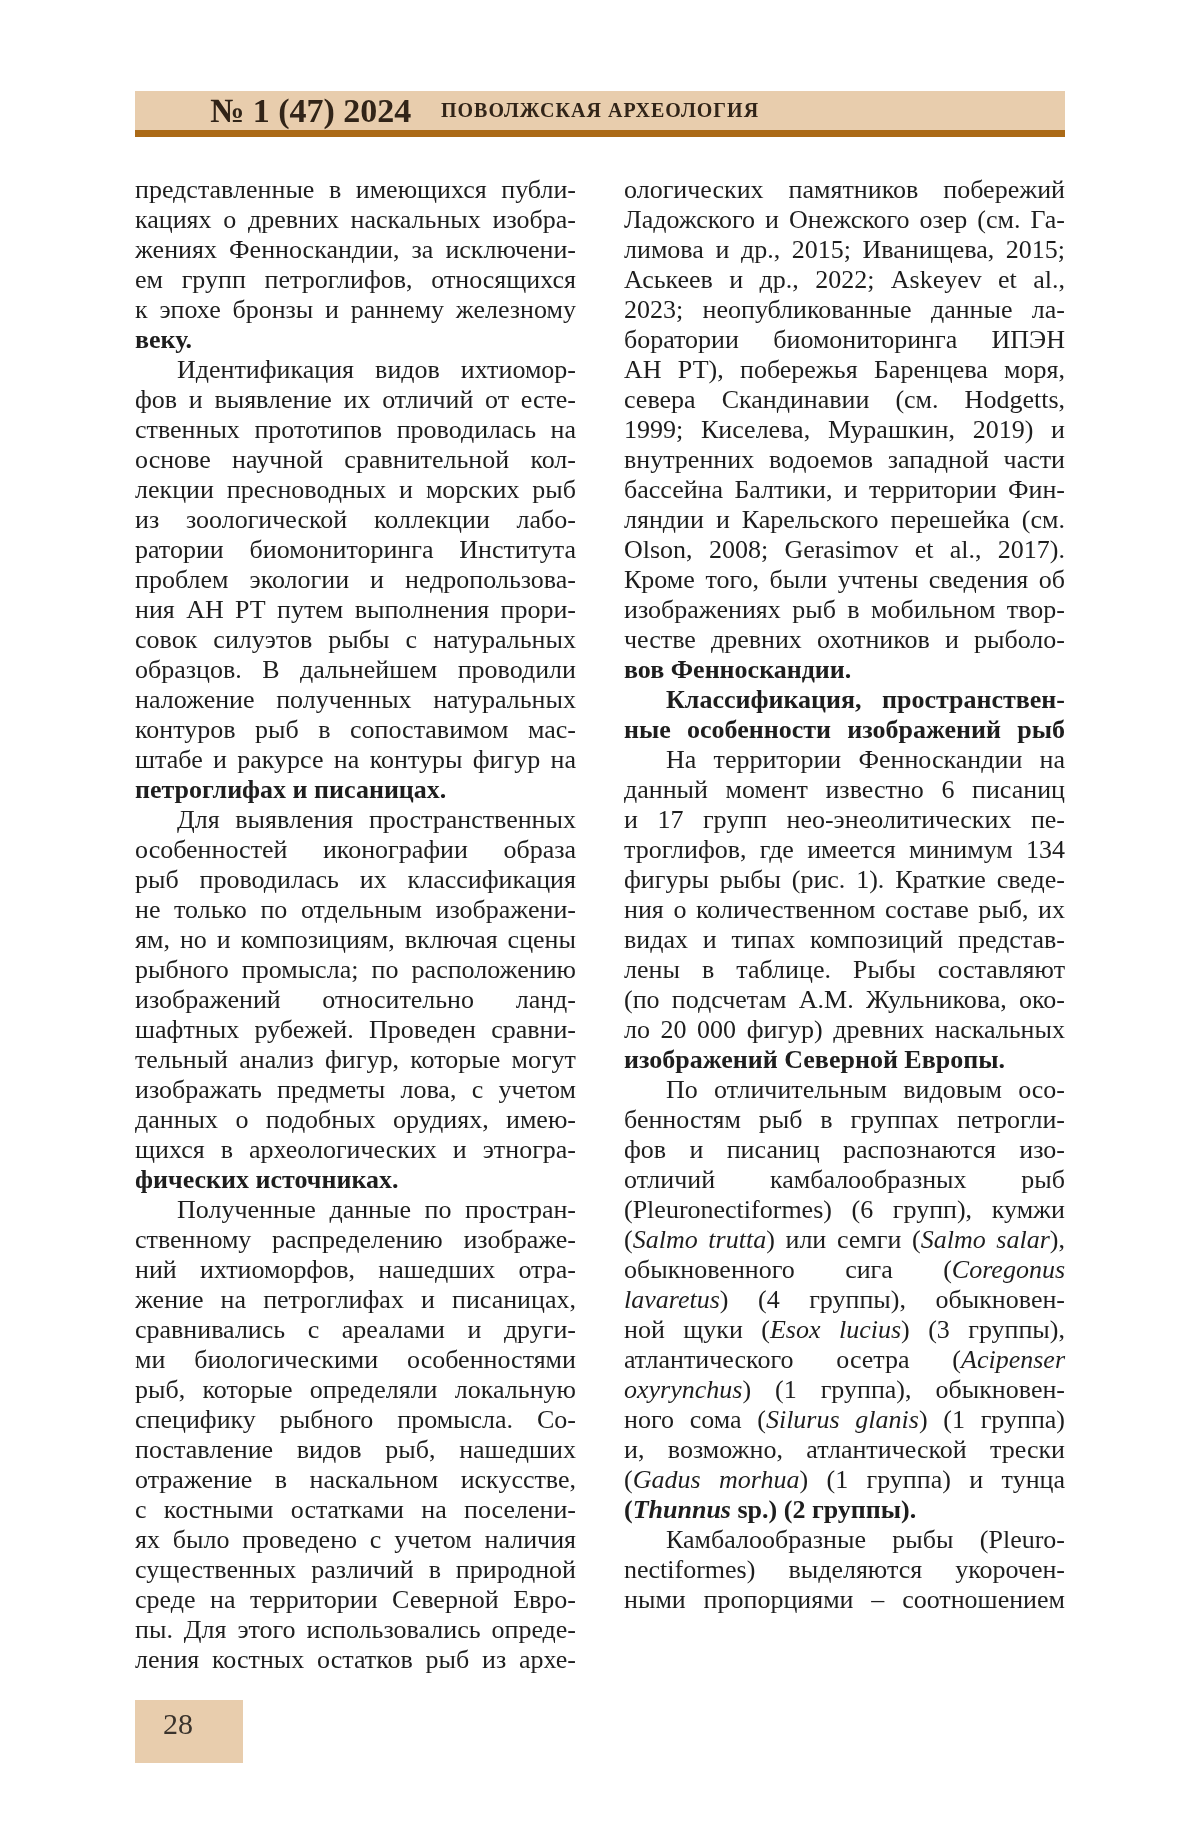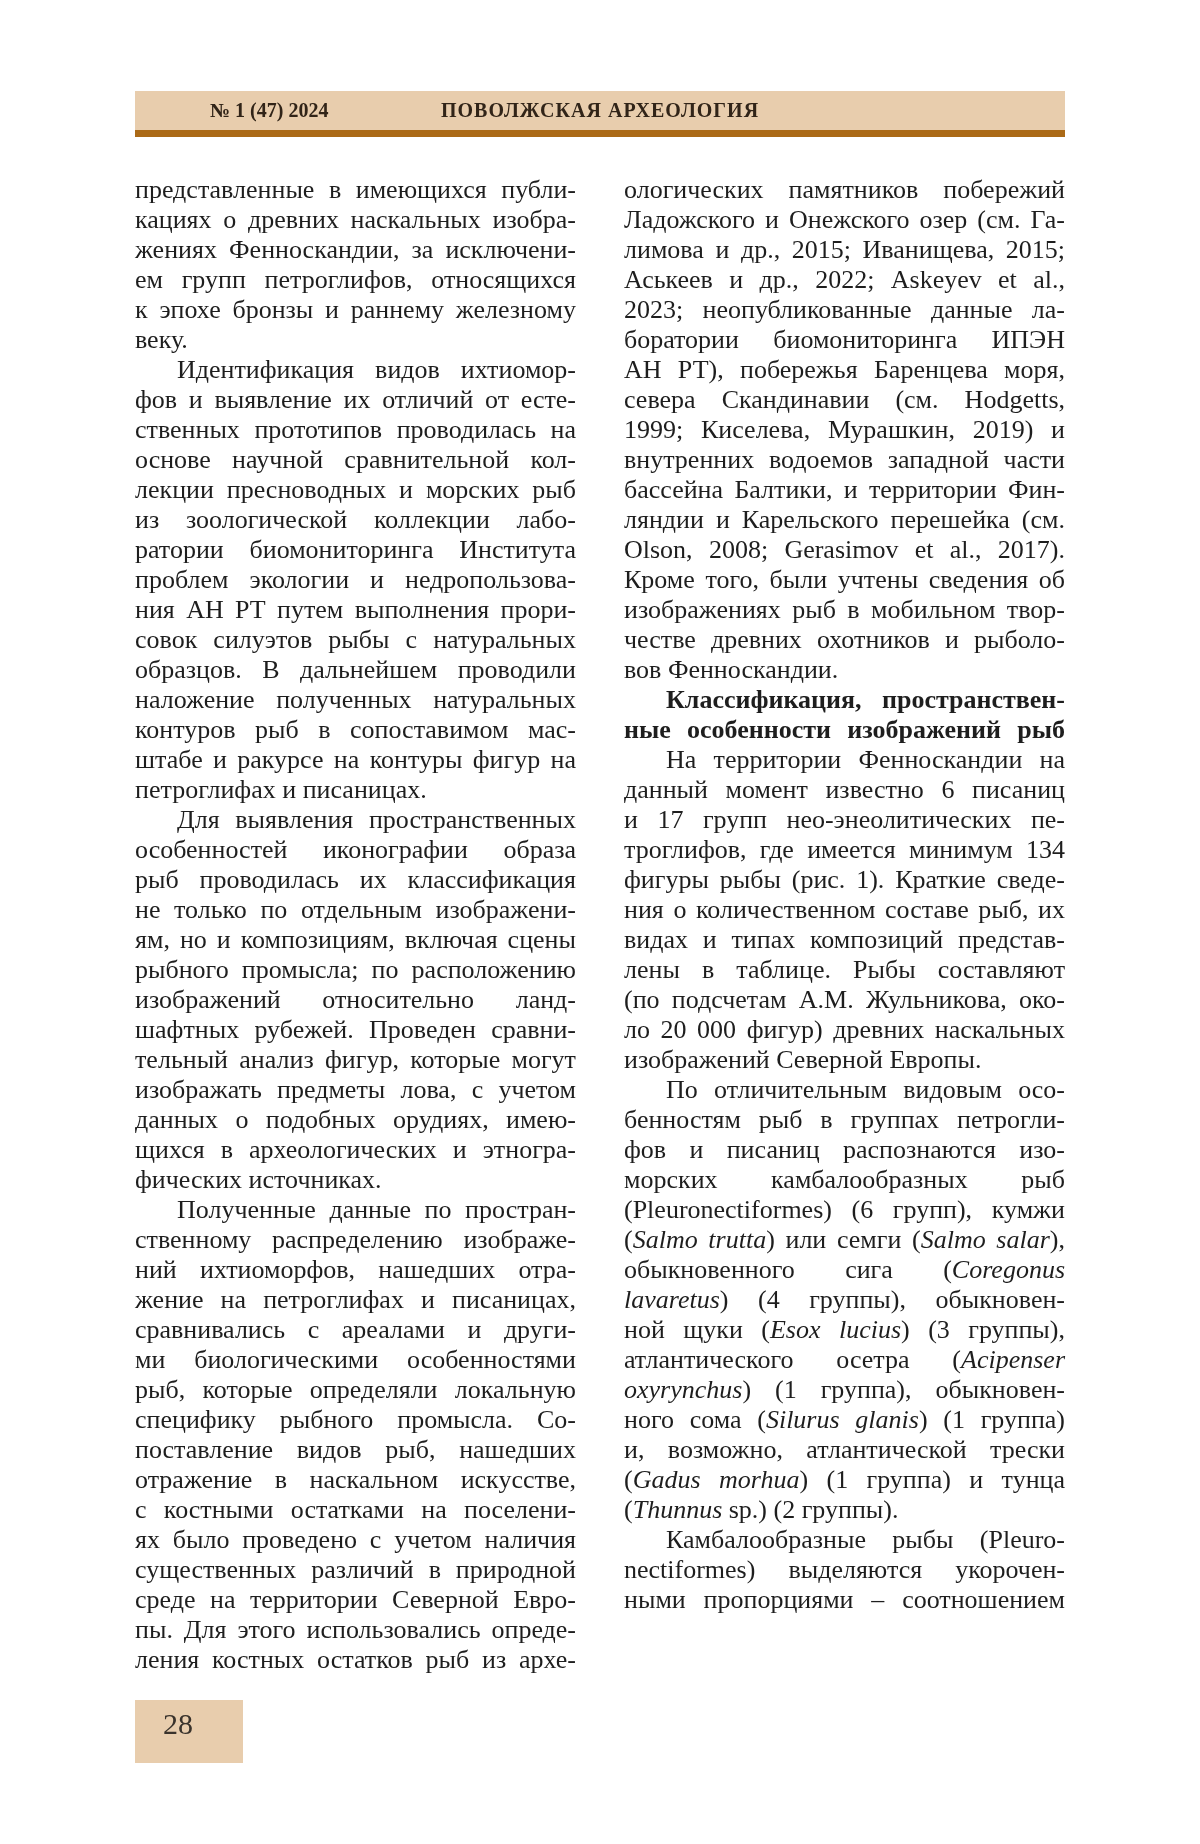--- a/index.html
+++ b/index.html
@@ -16,21 +16,21 @@
     position: absolute;
     left: 135px; top: 91px;
     width: 930px; height: 39px;
     background: #e8cdad;
   }
   .issue-number {
     position: absolute;
     left: 75px; top: 0;
     height: 39px;
     display: flex; align-items: center;
-    font-size: 20px; font-weight: bold;
+    font-size: 34px; font-weight: bold;
     color: #312418;
   }
   .journal-title {
     position: absolute;
     left: 0; right: 0; top: 0;
     height: 39px;
     display: flex; align-items: center; justify-content: center;
     font-size: 20px; font-weight: bold;
     letter-spacing: 1px;
     color: #312418;
@@ -49,21 +49,21 @@
     gap: 48px;
   }
   .col { width: 450px; }
   .line {
     font-size: 26px;
     line-height: 30px;
     text-align: justify;
     text-align-last: justify;
     white-space: normal;
   }
-  .line.endp { text-align-last: left; }
+  .line.endp { text-align-last: left; font-weight: bold; }
   .line.indent { text-indent: 42px; }
   .line.bold { font-weight: bold; }
   .page-number-box {
     position: absolute;
     left: 135px; top: 1700px;
     width: 108px; height: 63px;
     background: #e8cdad;
   }
   .page-number {
     position: absolute;
@@ -165,21 +165,21 @@
         <div class="line">фигуры рыбы (рис. 1). Краткие сведе-</div>
         <div class="line">ния о количественном составе рыб, их</div>
         <div class="line">видах и типах композиций представ-</div>
         <div class="line">лены в таблице. Рыбы составляют</div>
         <div class="line">(по подсчетам А.М. Жульникова, око-</div>
         <div class="line">ло 20 000 фигур) древних наскальных</div>
         <div class="line endp">изображений Северной Европы.</div>
         <div class="line indent">По отличительным видовым осо-</div>
         <div class="line">бенностям рыб в группах петрогли-</div>
         <div class="line">фов и писаниц распознаются изо-</div>
-        <div class="line">морских камбалообразных рыб</div>
+        <div class="line">отличий камбалообразных рыб</div>
         <div class="line">(Pleuronectiformes) (6 групп), кумжи</div>
         <div class="line">(<i>Salmo trutta</i>) или семги (<i>Salmo salar</i>),</div>
         <div class="line">обыкновенного сига (<i>Coregonus</i></div>
         <div class="line"><i>lavaretus</i>) (4 группы), обыкновен-</div>
         <div class="line">ной щуки (<i>Esox lucius</i>) (3 группы),</div>
         <div class="line">атлантического осетра (<i>Acipenser</i></div>
         <div class="line"><i>oxyrynchus</i>) (1 группа), обыкновен-</div>
         <div class="line">ного сома (<i>Silurus glanis</i>) (1 группа)</div>
         <div class="line">и, возможно, атлантической трески</div>
         <div class="line">(<i>Gadus morhua</i>) (1 группа) и тунца</div>

